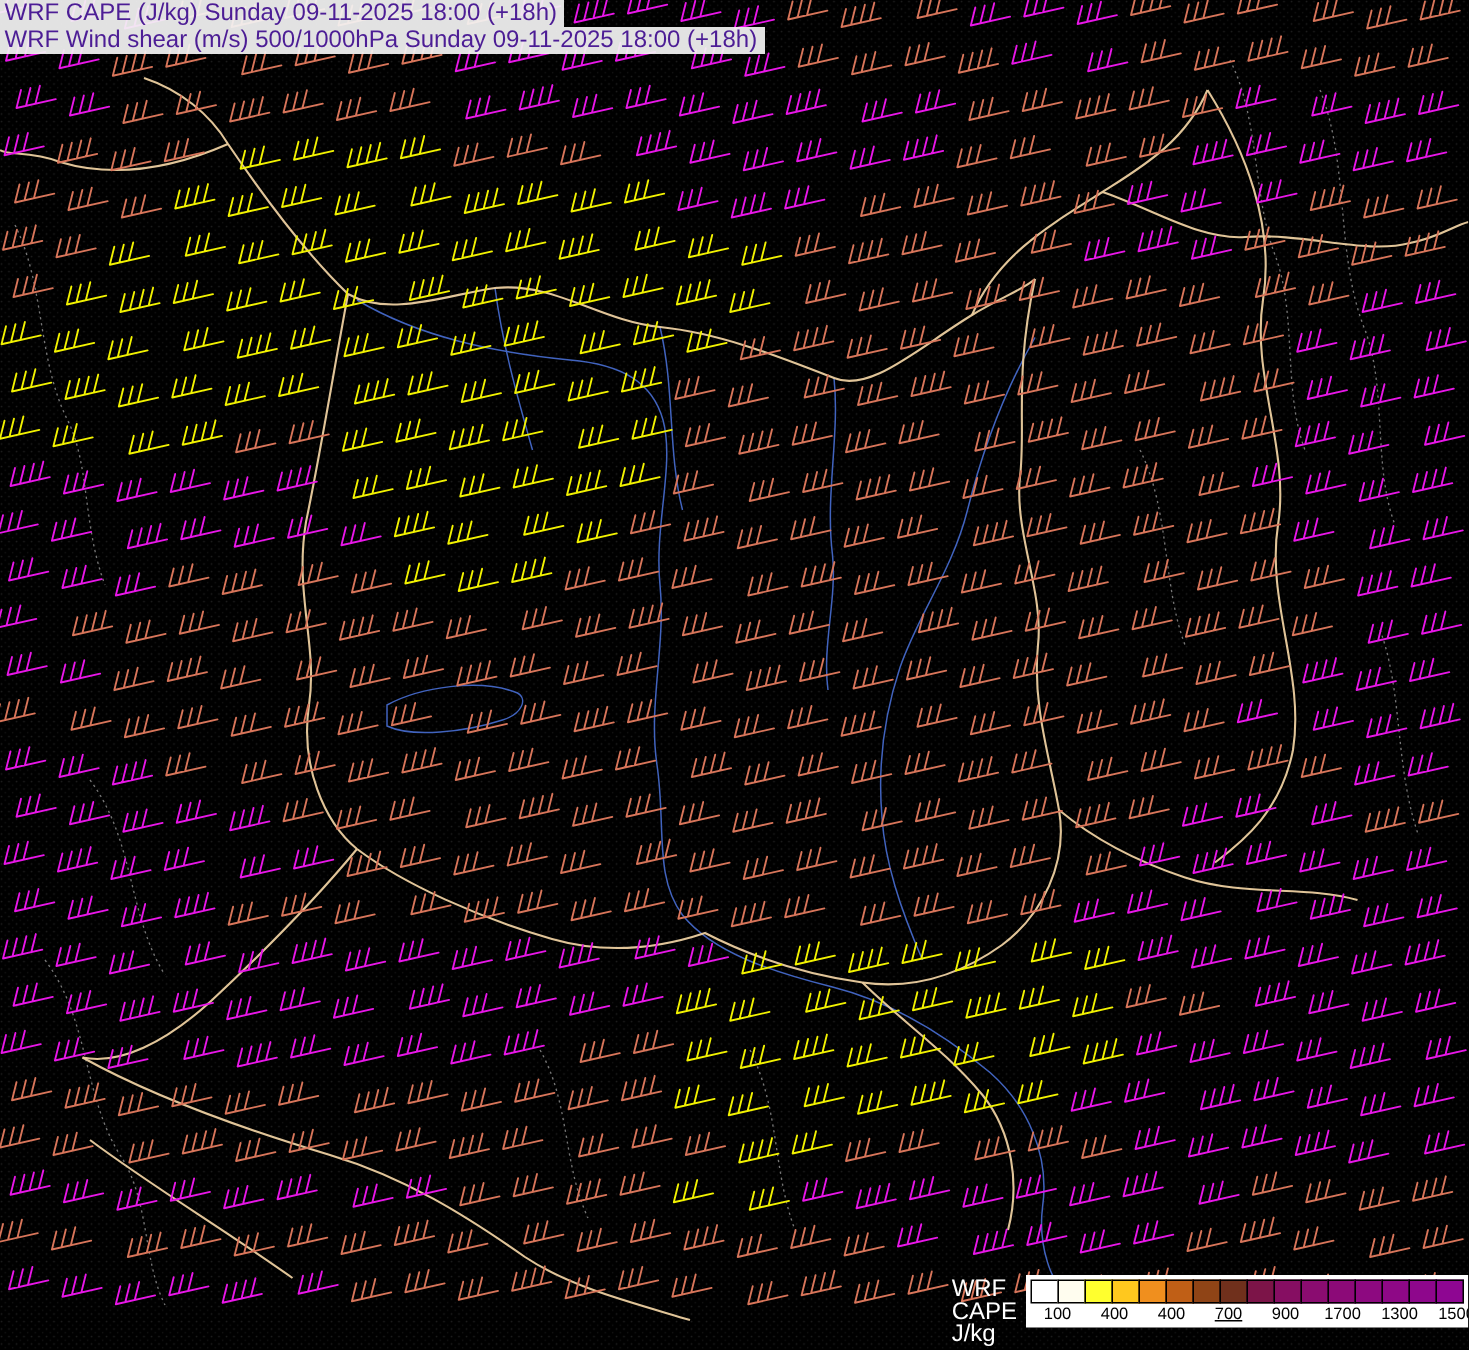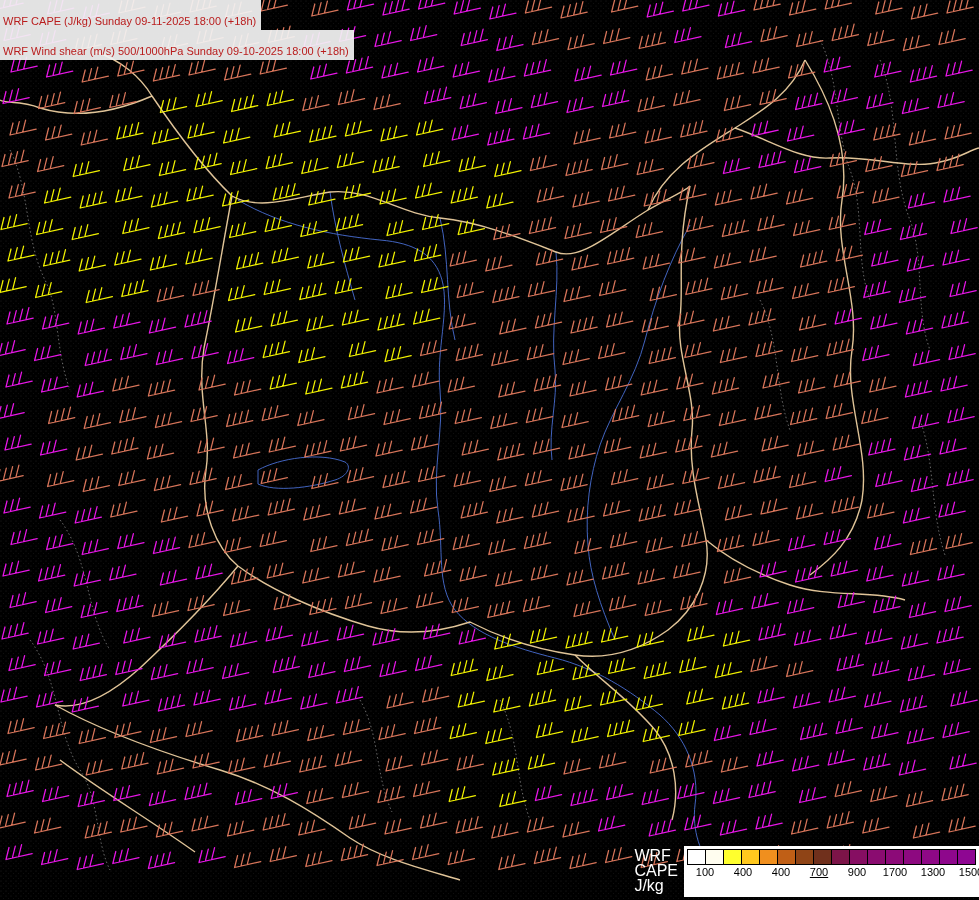--- a/index.html
+++ b/index.html
@@ -1,28 +1,28 @@
 <!DOCTYPE html>
 <html><head>
 <meta charset="utf-8">
 <style>
   html,body{margin:0;padding:0;background:#000;}
   #stage{position:relative;width:979px;height:900px;overflow:hidden;background:#000;
          font-family:"Liberation Sans", sans-serif;}
   #map-svg{position:absolute;left:0;top:0;}
   #titlebar{position:absolute;left:0;top:0;z-index:5;}
-  .title-line{display:table;background:rgba(243,243,243,0.93);color:#b91c1c;
-              font-size:11px;line-height:16px;padding:13px 5px 1px 3px;white-space:nowrap;}
+  .title-line{display:table;background:rgba(243,243,243,0.93);color:#4c1d95;
+              font-size:16px;line-height:16px;padding:1px 5px 1px 3px;white-space:nowrap;}
   #legend{position:absolute;right:0;bottom:3px;z-index:5;display:flex;align-items:flex-start;}
   #legend-labels{color:#fff;font-size:16px;line-height:15px;text-align:left;margin-right:6px;padding-top:2px;}
   #legend-strip{background:#fff;padding:3px 3px 1px 3px;}
   #swatch-row{display:flex;}
   .swatch{width:19px;height:16px;border:1px solid #000;box-sizing:border-box;margin-left:-1px;}
   .swatch:first-child{margin-left:0;}
-  #tick-row{position:relative;height:30px;margin-top:1px;}
+  #tick-row{position:relative;height:14px;margin-top:1px;}
   .tick-label{position:absolute;top:0;transform:translateX(-50%);color:#000;font-size:11px;line-height:13px;}
 </style>
 </head>
 <body>
 
 <div id="stage">
 
   <svg id="map-svg" width="979" height="900" viewBox="0 0 979 900">
       <defs>
         <pattern id="stipple" width="5" height="5" patternUnits="userSpaceOnUse">
@@ -784,21 +784,21 @@
       <path d="M763.0,860.5 L789.2,854.6 M763.0,860.5 l3,-12 M769.3,859.1 l3,-12 M775.6,857.6 l3,-12" fill="none" stroke="#d8755a" stroke-width="1.25" stroke-linecap="round"></path>
       <path d="M798.6,865.5 L824.8,859.6 M798.6,865.5 l3,-12 M804.9,864.1 l3,-12 M811.2,862.6 l3,-12" fill="none" stroke="#d8755a" stroke-width="1.25" stroke-linecap="round"></path>
       <path d="M834.2,859.5 L860.4,853.6 M834.2,859.5 l3,-12 M840.5,858.1 l3,-12 M846.8,856.6 l3,-12" fill="none" stroke="#d8755a" stroke-width="1.25" stroke-linecap="round"></path>
       <path d="M869.8,864.5 L896.0,858.6 M869.8,864.5 l3,-12 M876.1,863.1 l3,-12 M882.4,861.6 l3,-12" fill="none" stroke="#d8755a" stroke-width="1.25" stroke-linecap="round"></path>
       <path d="M905.4,869.5 L931.6,863.6 M905.4,869.5 l3,-12 M911.7,868.1 l3,-12 M918.0,866.6 l3,-12 M924.3,865.2 l3,-12" fill="none" stroke="#d8755a" stroke-width="1.25" stroke-linecap="round"></path>
       <path d="M941.0,863.5 L967.2,857.6 M941.0,863.5 l3,-12 M947.3,862.1 l3,-12 M953.6,860.6 l3,-12" fill="none" stroke="#d8755a" stroke-width="1.25" stroke-linecap="round"></path>
     </svg>
 
   <div id="titlebar">
     <div class="title-line">WRF CAPE (J/kg) Sunday 09-11-2025 18:00 (+18h)</div>
-    <div class="title-line">WRF Wind shear (m/s) 500/1000hPa Sunday 09-10-2025 18:00 (+18h)</div>
+    <div class="title-line">WRF Wind shear (m/s) 500/1000hPa Sunday 09-11-2025 18:00 (+18h)</div>
   </div>
 
   <div id="legend">
     <div id="legend-labels">
       <div>WRF</div>
       <div>CAPE</div>
       <div>J/kg</div>
     </div>
     <div id="legend-strip">
       <div id="swatch-row">

